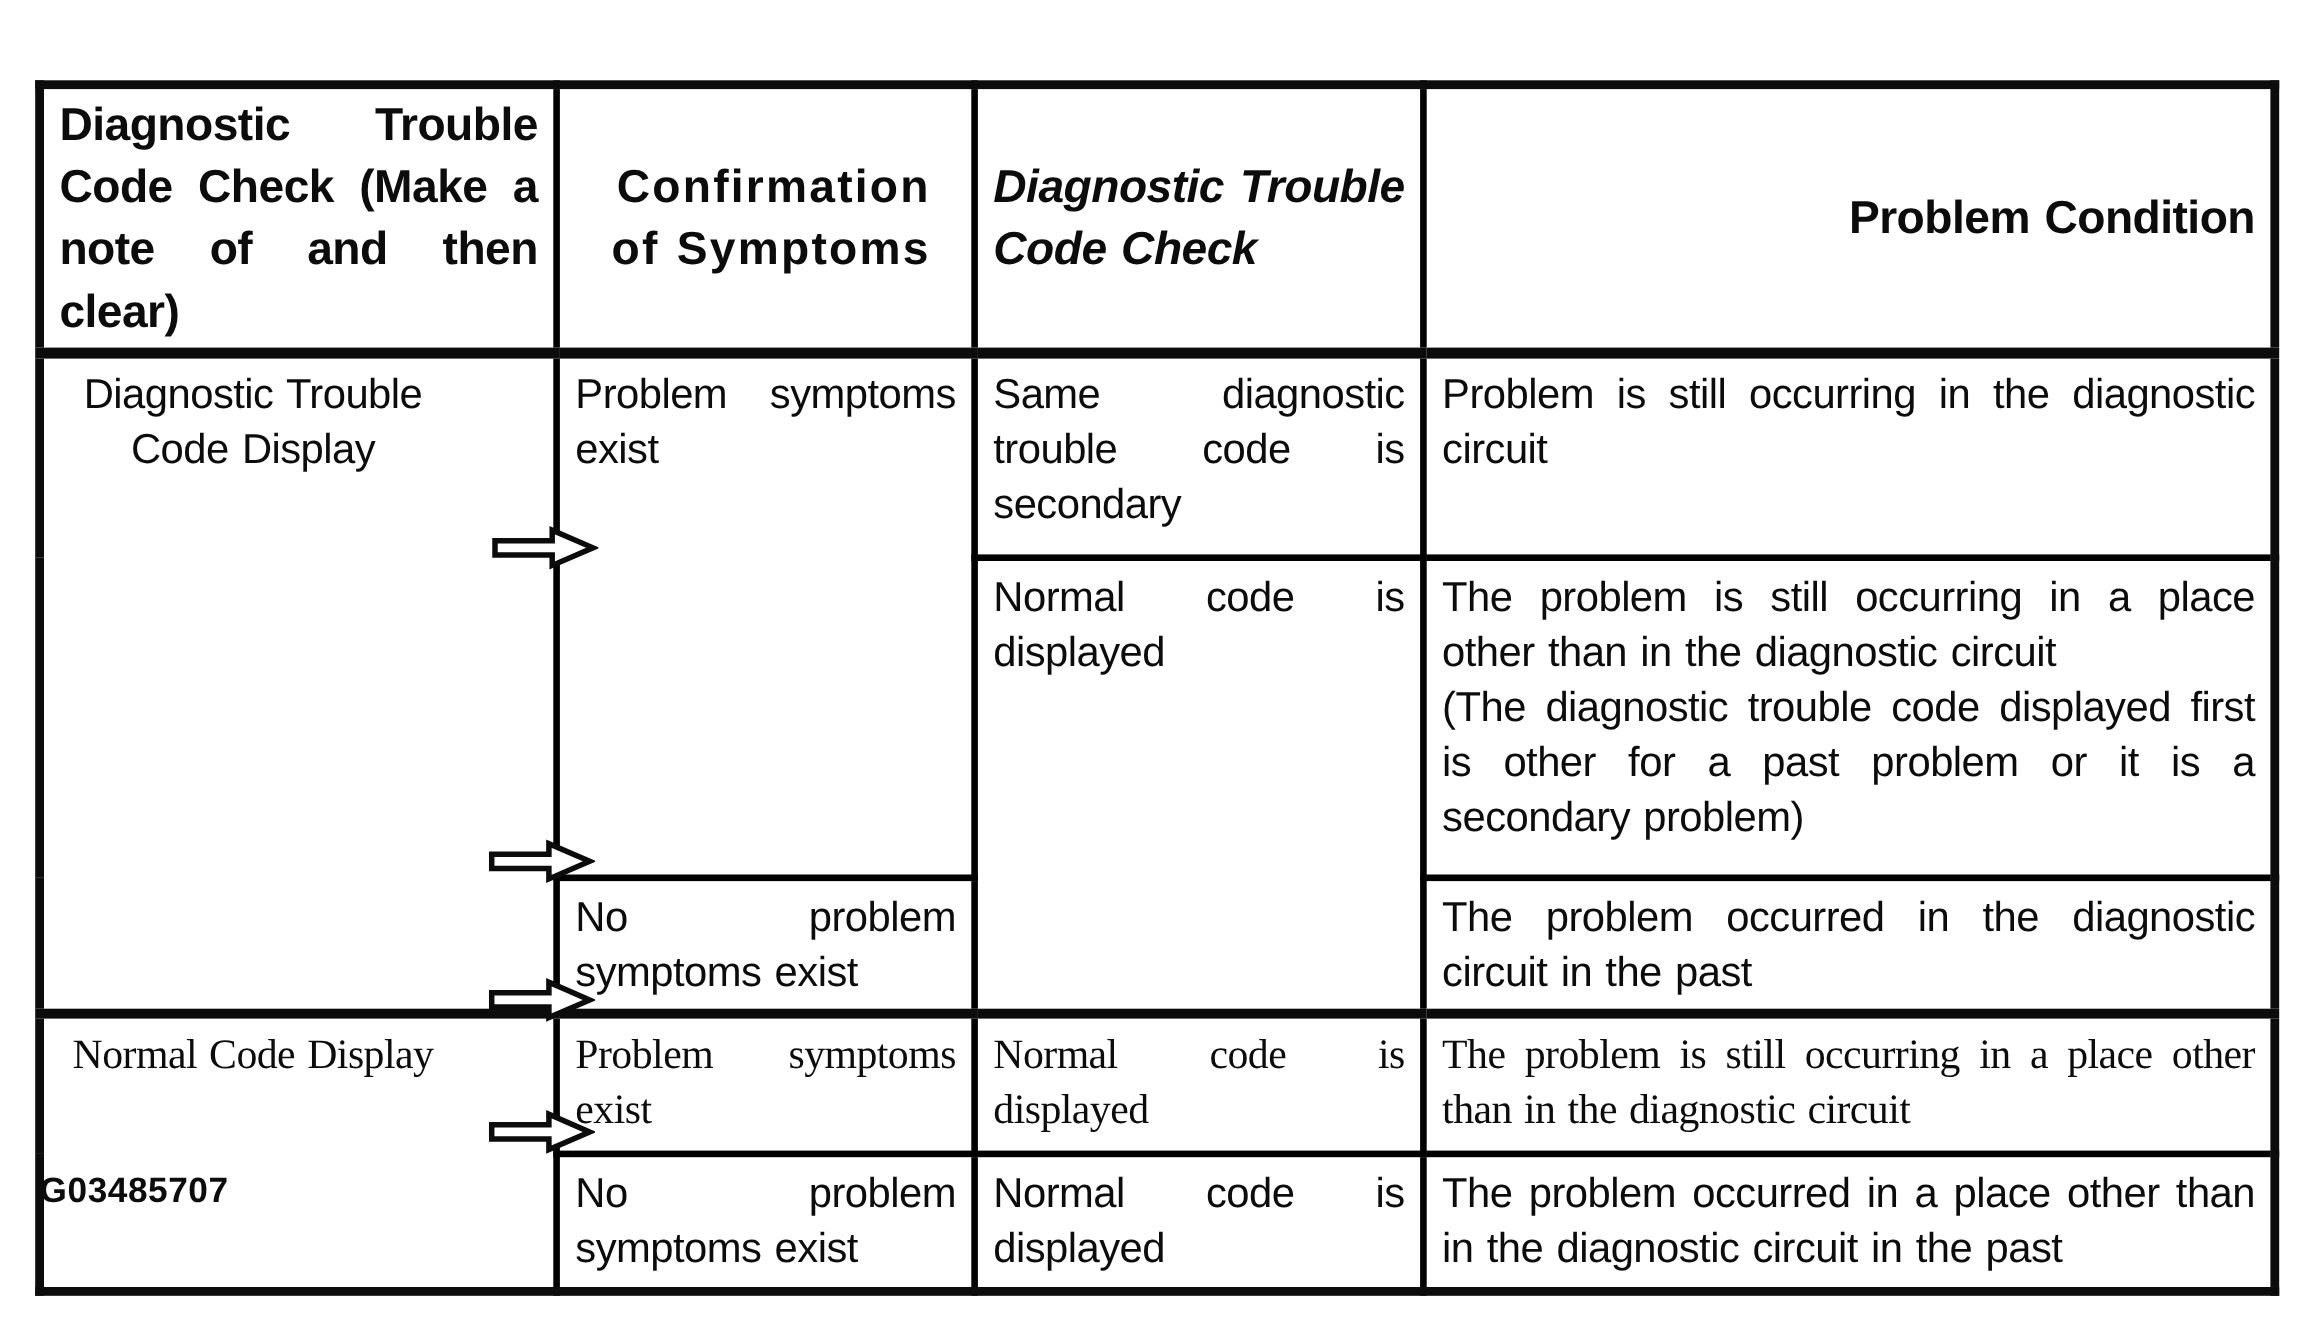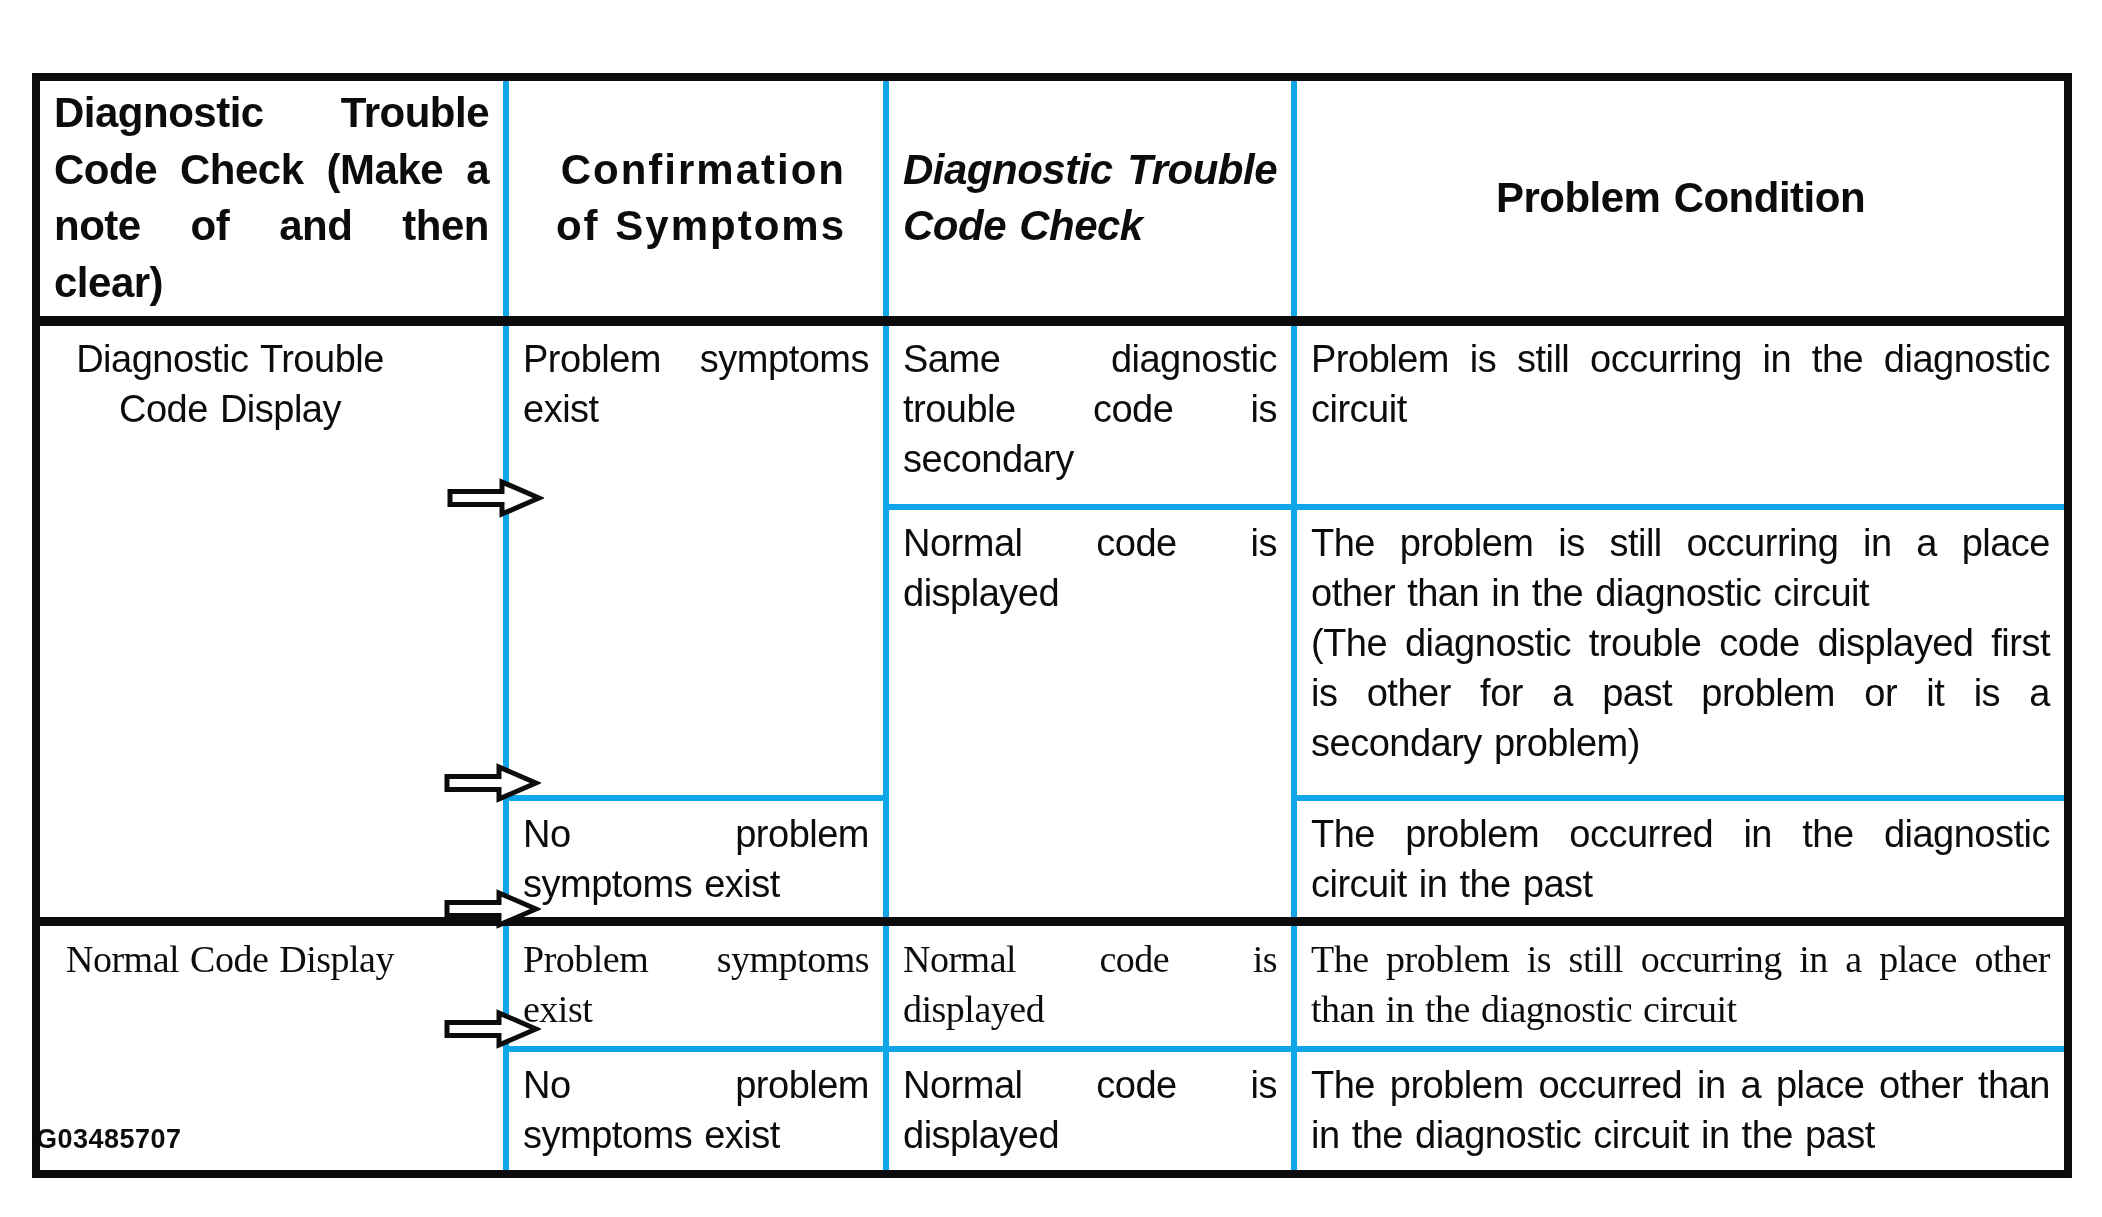--- a/index.html
+++ b/index.html
@@ -13,21 +13,21 @@
     -webkit-font-smoothing:antialiased;
   }
   .doc-table{
     position:absolute;left:32px;top:73px;
     width:2032px;height:1024px;
     border-collapse:collapse;
     table-layout:fixed;
     border:8px solid #0c0c0c;
   }
   .doc-table td{
-    border:6px solid #0ea5e9;
+    border:6px solid #000000;
     vertical-align:top;
     padding:8px 14px;
     font-size:38px;
     line-height:1.32;
     letter-spacing:-0.5px;
     word-spacing:2px;
   }
   tr.hdr td{
     vertical-align:middle;
     font-weight:bold;
@@ -37,30 +37,30 @@
     padding:4px 14px;
   }
   tr.hdr{height:174px;}
   tr.r1{height:186px;}
   tr.r2{height:291px;}
   tr.r3{height:121px;}
   tr.r4{height:127px;font-family:Liberation Serif, serif;}
   tr.r5{height:125px;}
   tr.r4 td{border-top:9px solid #0c0c0c;}
   .just{text-align:justify;}
-  .center{text-align:center;}
+  .center{text-align:right;}
   .h1{ text-align:justify; }
   .h2wrap{max-width:300px;margin:0 auto;text-align:right;letter-spacing:2px;}
   .h3{ text-align:justify;font-style:italic; }
   .narrow{max-width:352px;text-align:center;}
   .arrow{position:absolute;width:97px;height:40px;z-index:5;}
   .arrow svg{display:block;width:100%;height:100%;}
   .figcode{
-    position:absolute;left:36px;top:1124px;
-    font-size:27px;font-weight:600;letter-spacing:0.5px;
+    position:absolute;left:36px;top:1064px;
+    font-size:32px;font-weight:600;letter-spacing:0.5px;
   }
 </style>
 </head>
 <body>
 
 <table class="doc-table">
   <colgroup>
     <col style="width:470px">
     <col style="width:380px">
     <col style="width:408px">

